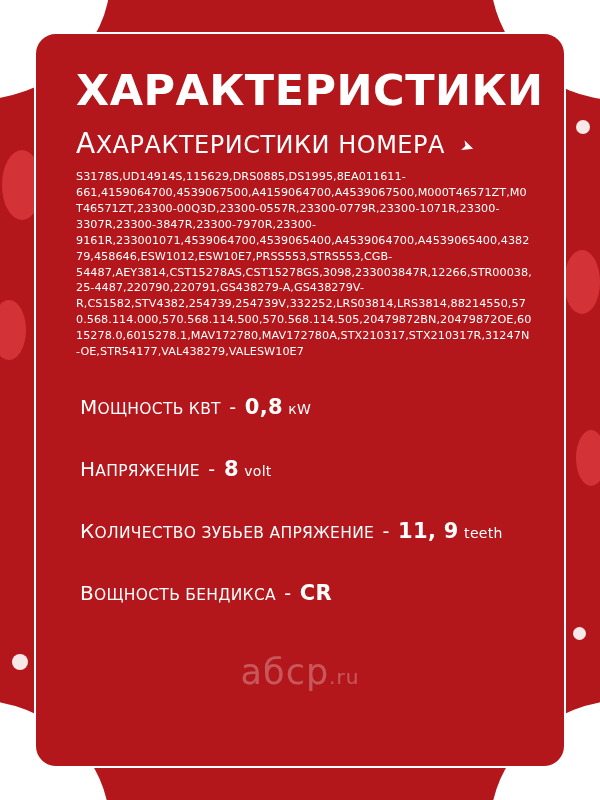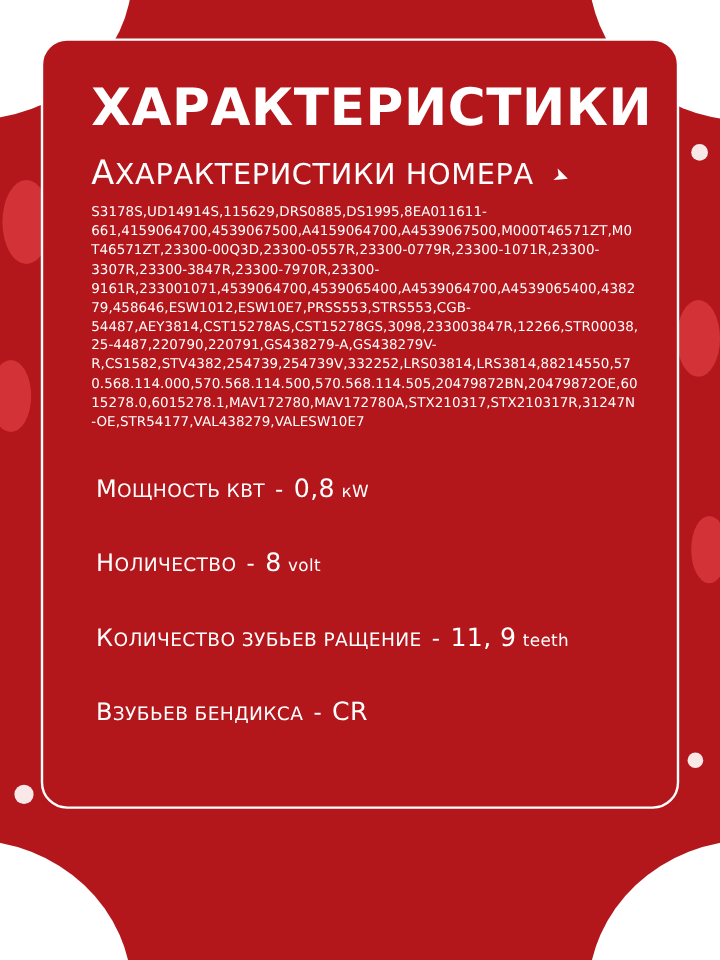--- a/index.html
+++ b/index.html
@@ -31,21 +31,21 @@
   .corner-tl { left: -60px; top: -50px; width: 170px; height: 150px; background:#ffffff; position:absolute; border-radius: 0 0 80% 0;}
   .corner-tr { right: -50px; top: -60px; width: 160px; height: 160px; background:#ffffff; position:absolute; border-radius: 0 0 0 80%;}
   .corner-bl { left: -60px; bottom: -60px; width: 170px; height: 160px; background:#ffffff; position:absolute; border-radius: 0 80% 0 0;}
   .corner-br { right: -60px; bottom: -60px; width: 170px; height: 160px; background:#ffffff; position:absolute; border-radius: 80% 0 0 0;}
 
   .card {
     position: absolute;
     left: 34px;
     top: 32px;
     width: 532px;
-    height: 642px;
+    height: 736px;
     background: #b3171c;
     border: 2px solid #ffffff;
     border-radius: 22px;
     padding: 26px 26px 0 26px;
   }
   h1.title {
     color: #ffffff;
     font-size: 43px;
     font-weight: bold;
     letter-spacing: 0.5px;
@@ -85,21 +85,21 @@
     margin: 0 0 0 18px;
     padding: 11px 0 11px 0;
     font-size: 16px;
     letter-spacing: 0.3px;
     display: block;
     height: 62px;
   }
   .spec-label .first { font-size: 20px; }
   .spec-label { font-size: 15.5px; }
   .dash { font-size: 19px; padding: 0 3px; }
-  .spec-value { font-size: 21px; font-weight: normal; }
+  .spec-value { font-size: 21px; font-weight: bold; }
   .spec-unit { font-size: 14px; font-weight: normal; }
 
   
   .watermark {
     position: absolute;
     left: 0;
     right: 0;
     bottom: 74px;
     text-align: center;
     color: rgba(255,255,255,0.28);
@@ -142,38 +142,41 @@
     <div class="specs">
 
       <div class="spec-row">
         <span class="spec-label"><span class="first">М</span><span>ОЩНОСТЬ КВТ</span></span>
         <span class="dash">-</span>
         <span class="spec-value">0,8</span>
         <span class="spec-unit">кW</span>
       </div>
 
       <div class="spec-row">
-        <span class="spec-label"><span class="first">Н</span><span>ОЛИЧЕСТВО</span></span>
+        <span class="spec-label"><span class="first">Н</span><span>АПРЯЖЕНИЕ</span></span>
         <span class="dash">-</span>
         <span class="spec-value">8</span>
         <span class="spec-unit">volt</span>
       </div>
 
       <div class="spec-row">
-        <span class="spec-label"><span class="first">К</span><span>ОЛИЧЕСТВО ЗУБЬЕВ РАЩЕНИЕ</span></span>
+        <span class="spec-label"><span class="first">К</span><span>ОЛИЧЕСТВО ЗУБЬЕВ АПРЯЖЕНИЕ</span></span>
         <span class="dash">-</span>
         <span class="spec-value">11, 9</span>
         <span class="spec-unit">teeth</span>
       </div>
 
       <div class="spec-row">
-        <span class="spec-label"><span class="first">В</span><span>ЗУБЬЕВ БЕНДИКСА</span></span>
+        <span class="spec-label"><span class="first">В</span><span>ОЩНОСТЬ БЕНДИКСА</span></span>
         <span class="dash">-</span>
         <span class="spec-value">CR</span>
         <span class="spec-unit"></span>
       </div>
 
 
     </div>
 
+    <div class="watermark">
+      <span>абср</span><span class="suffix">.ru</span>
+    </div>
 
   </div>
 </div>
 
 </body></html>

